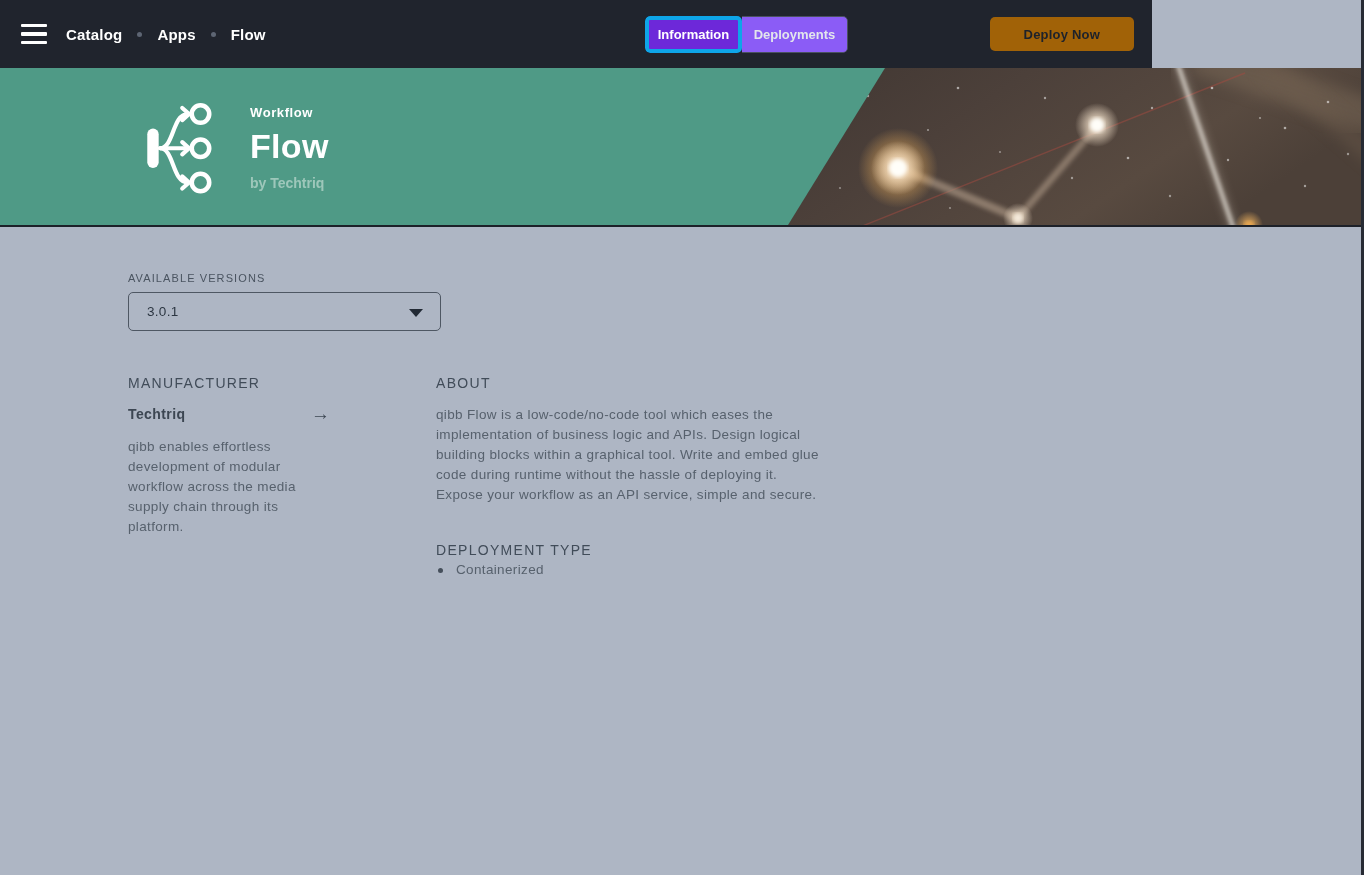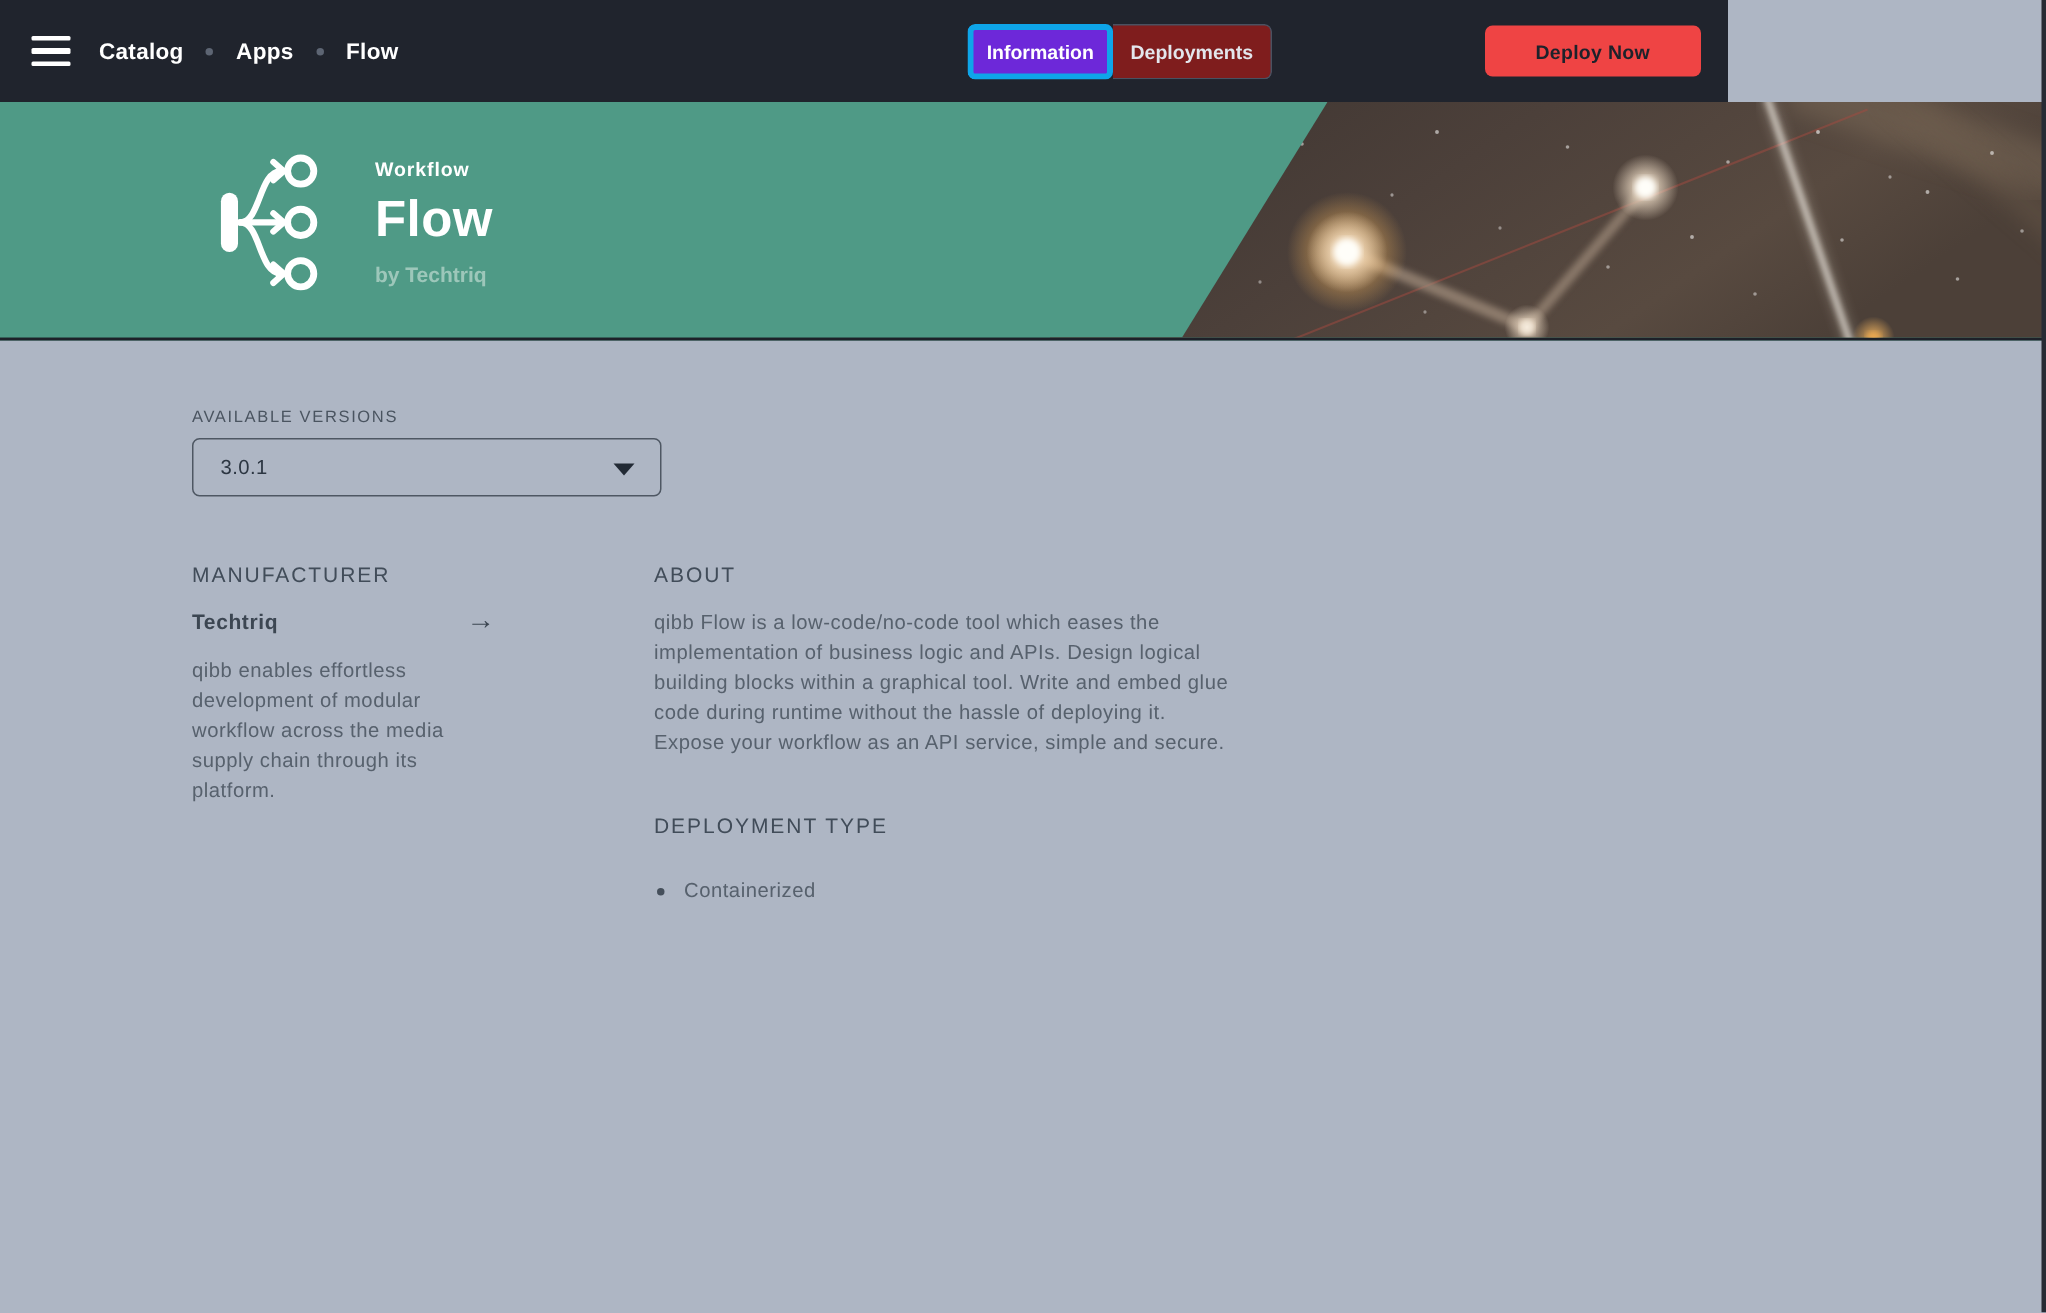--- a/index.html
+++ b/index.html
@@ -40,29 +40,29 @@
     height: 37px; display: flex; align-items: center; justify-content: center;
     font-size: 13px; font-weight: 700; cursor: pointer;
     padding: 0 18px;
   }
   .tab.active {
     background: #6d28d9; color: #ffffff;
     border: 4px solid #0ea5e9; border-radius: 5px;
     width: 97px;
   }
   .tab.inactive {
-    background: #7f1d1d; color: #e3e6ec;
+    background: #8b5cf6; color: #e3e6ec;
     border: 1px solid #4a5160; border-left: none;
     border-radius: 0 5px 5px 0;
     width: 106px;
   }
   .deploy-btn {
     position: absolute; right: 18px; top: 17px;
     height: 34px; padding: 0 34px;
-    background: #ef4444; color: #1d222b;
+    background: #a16207; color: #1d222b;
     border: none; border-radius: 5px;
     font-family: "Liberation Sans", sans-serif;
     font-size: 13px; font-weight: 700; letter-spacing: 0.2px;
     display: flex; align-items: center; cursor: pointer;
   }
 
   
   .hero {
     position: absolute; left: 0; top: 68px; width: 1364px; height: 159px;
     background: #4f9a86;
@@ -121,21 +121,21 @@
     margin-top: 15px; cursor: pointer;
   }
   .manufacturer-name { color: #3c4652; font-size: 14px; font-weight: 700; letter-spacing: 0.4px; }
   .arrow-right { color: #3c4652; font-size: 19px; line-height: 14px; }
   .body-text {
     margin-top: 15px;
     color: #57616d; font-size: 13.5px; line-height: 20px; letter-spacing: 0.35px;
   }
   .about-text { margin-top: 14px; }
   .deployment-label { margin-top: 37px; }
-  .deployment-list { margin-top: 26px; list-style: none; }
+  .deployment-list { margin-top: 2px; list-style: none; }
   .deployment-list li {
     color: #57616d; font-size: 13.5px; line-height: 20px; letter-spacing: 0.35px;
     display: flex; align-items: center;
   }
   .bullet {
     width: 5px; height: 5px; border-radius: 50%; background: #454f5b;
     margin: 0 13px 0 2px; flex: 0 0 auto;
   }
 
   .right-edge {

